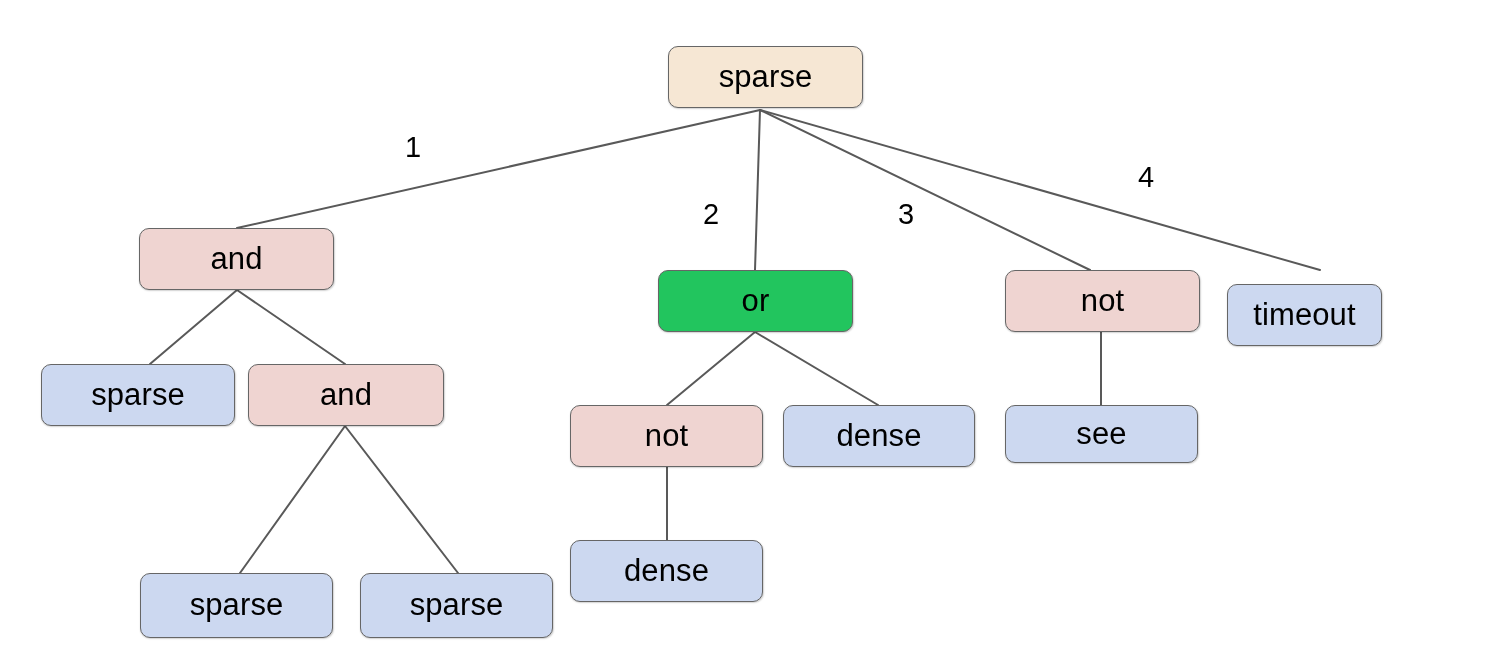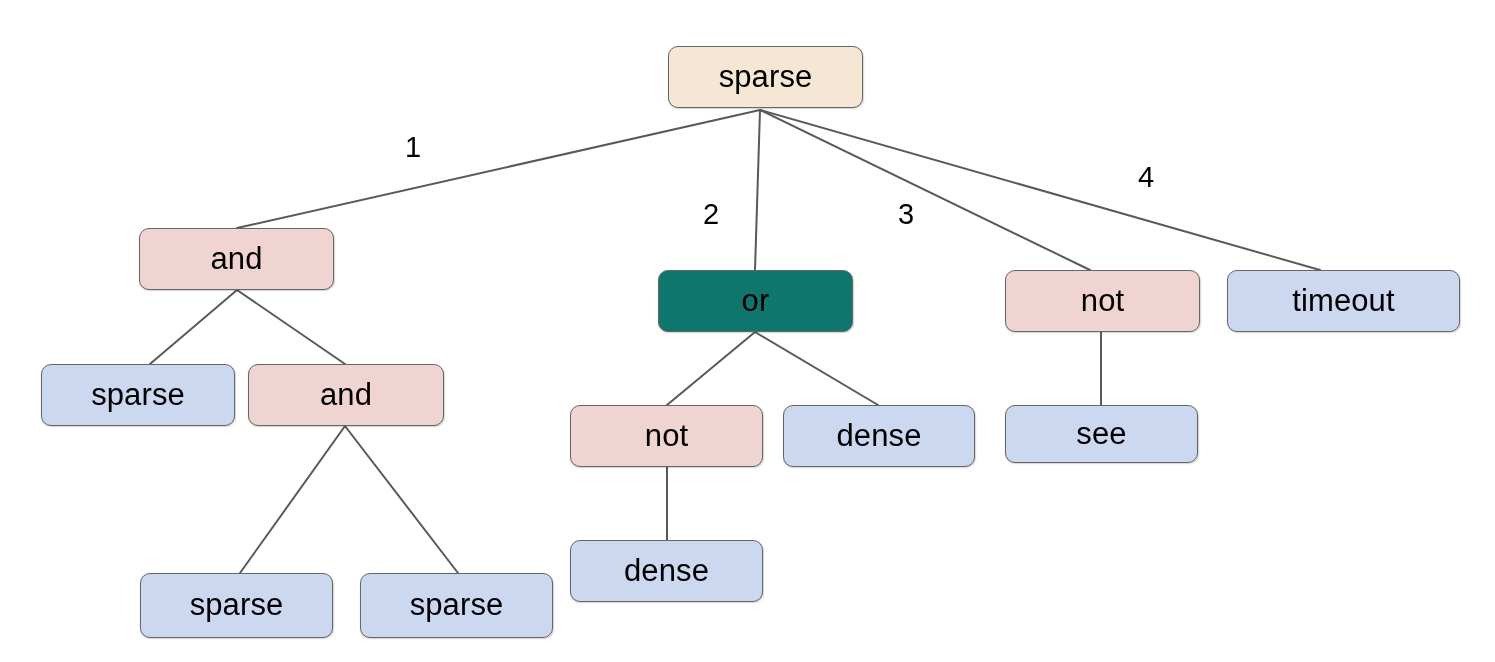--- a/index.html
+++ b/index.html
@@ -74,27 +74,27 @@
       <span class="edge-label" style="left: 898px; top: 200px;">3</span>
       <span class="edge-label" style="left: 1138px; top: 163px;">4</span>
     </div>
   <div id="nodes">
       <div class="node node-root" style="left: 668px; top: 46px; width: 195px; height: 62px; background: rgb(246, 231, 212); border-color: rgb(102, 102, 102);">
         <span class="node-label">sparse</span>
       </div>
       <div class="node node-operator" style="left: 139px; top: 228px; width: 195px; height: 62px; background: rgb(239, 212, 209); border-color: rgb(102, 102, 102);">
         <span class="node-label">and</span>
       </div>
-      <div class="node node-operator" style="left: 658px; top: 270px; width: 195px; height: 62px; background: #0f766e; border-color: rgb(102, 102, 102);">
+      <div class="node node-operator" style="left: 658px; top: 270px; width: 195px; height: 62px; background: #22c55e; border-color: rgb(102, 102, 102);">
         <span class="node-label">or</span>
       </div>
       <div class="node node-operator" style="left: 1005px; top: 270px; width: 195px; height: 62px; background: rgb(239, 212, 209); border-color: rgb(102, 102, 102);">
         <span class="node-label">not</span>
       </div>
-      <div class="node node-leaf" style="left: 1227px; top: 270px; width: 233px; height: 62px; background: rgb(204, 216, 240); border-color: rgb(102, 102, 102);">
+      <div class="node node-leaf" style="left: 1227px; top: 284px; width: 155px; height: 62px; background: rgb(204, 216, 240); border-color: rgb(102, 102, 102);">
         <span class="node-label">timeout</span>
       </div>
       <div class="node node-leaf" style="left: 41px; top: 364px; width: 194px; height: 62px; background: rgb(204, 216, 240); border-color: rgb(102, 102, 102);">
         <span class="node-label">sparse</span>
       </div>
       <div class="node node-operator" style="left: 248px; top: 364px; width: 196px; height: 62px; background: rgb(239, 212, 209); border-color: rgb(102, 102, 102);">
         <span class="node-label">and</span>
       </div>
       <div class="node node-operator" style="left: 570px; top: 405px; width: 193px; height: 62px; background: rgb(239, 212, 209); border-color: rgb(102, 102, 102);">
         <span class="node-label">not</span>

